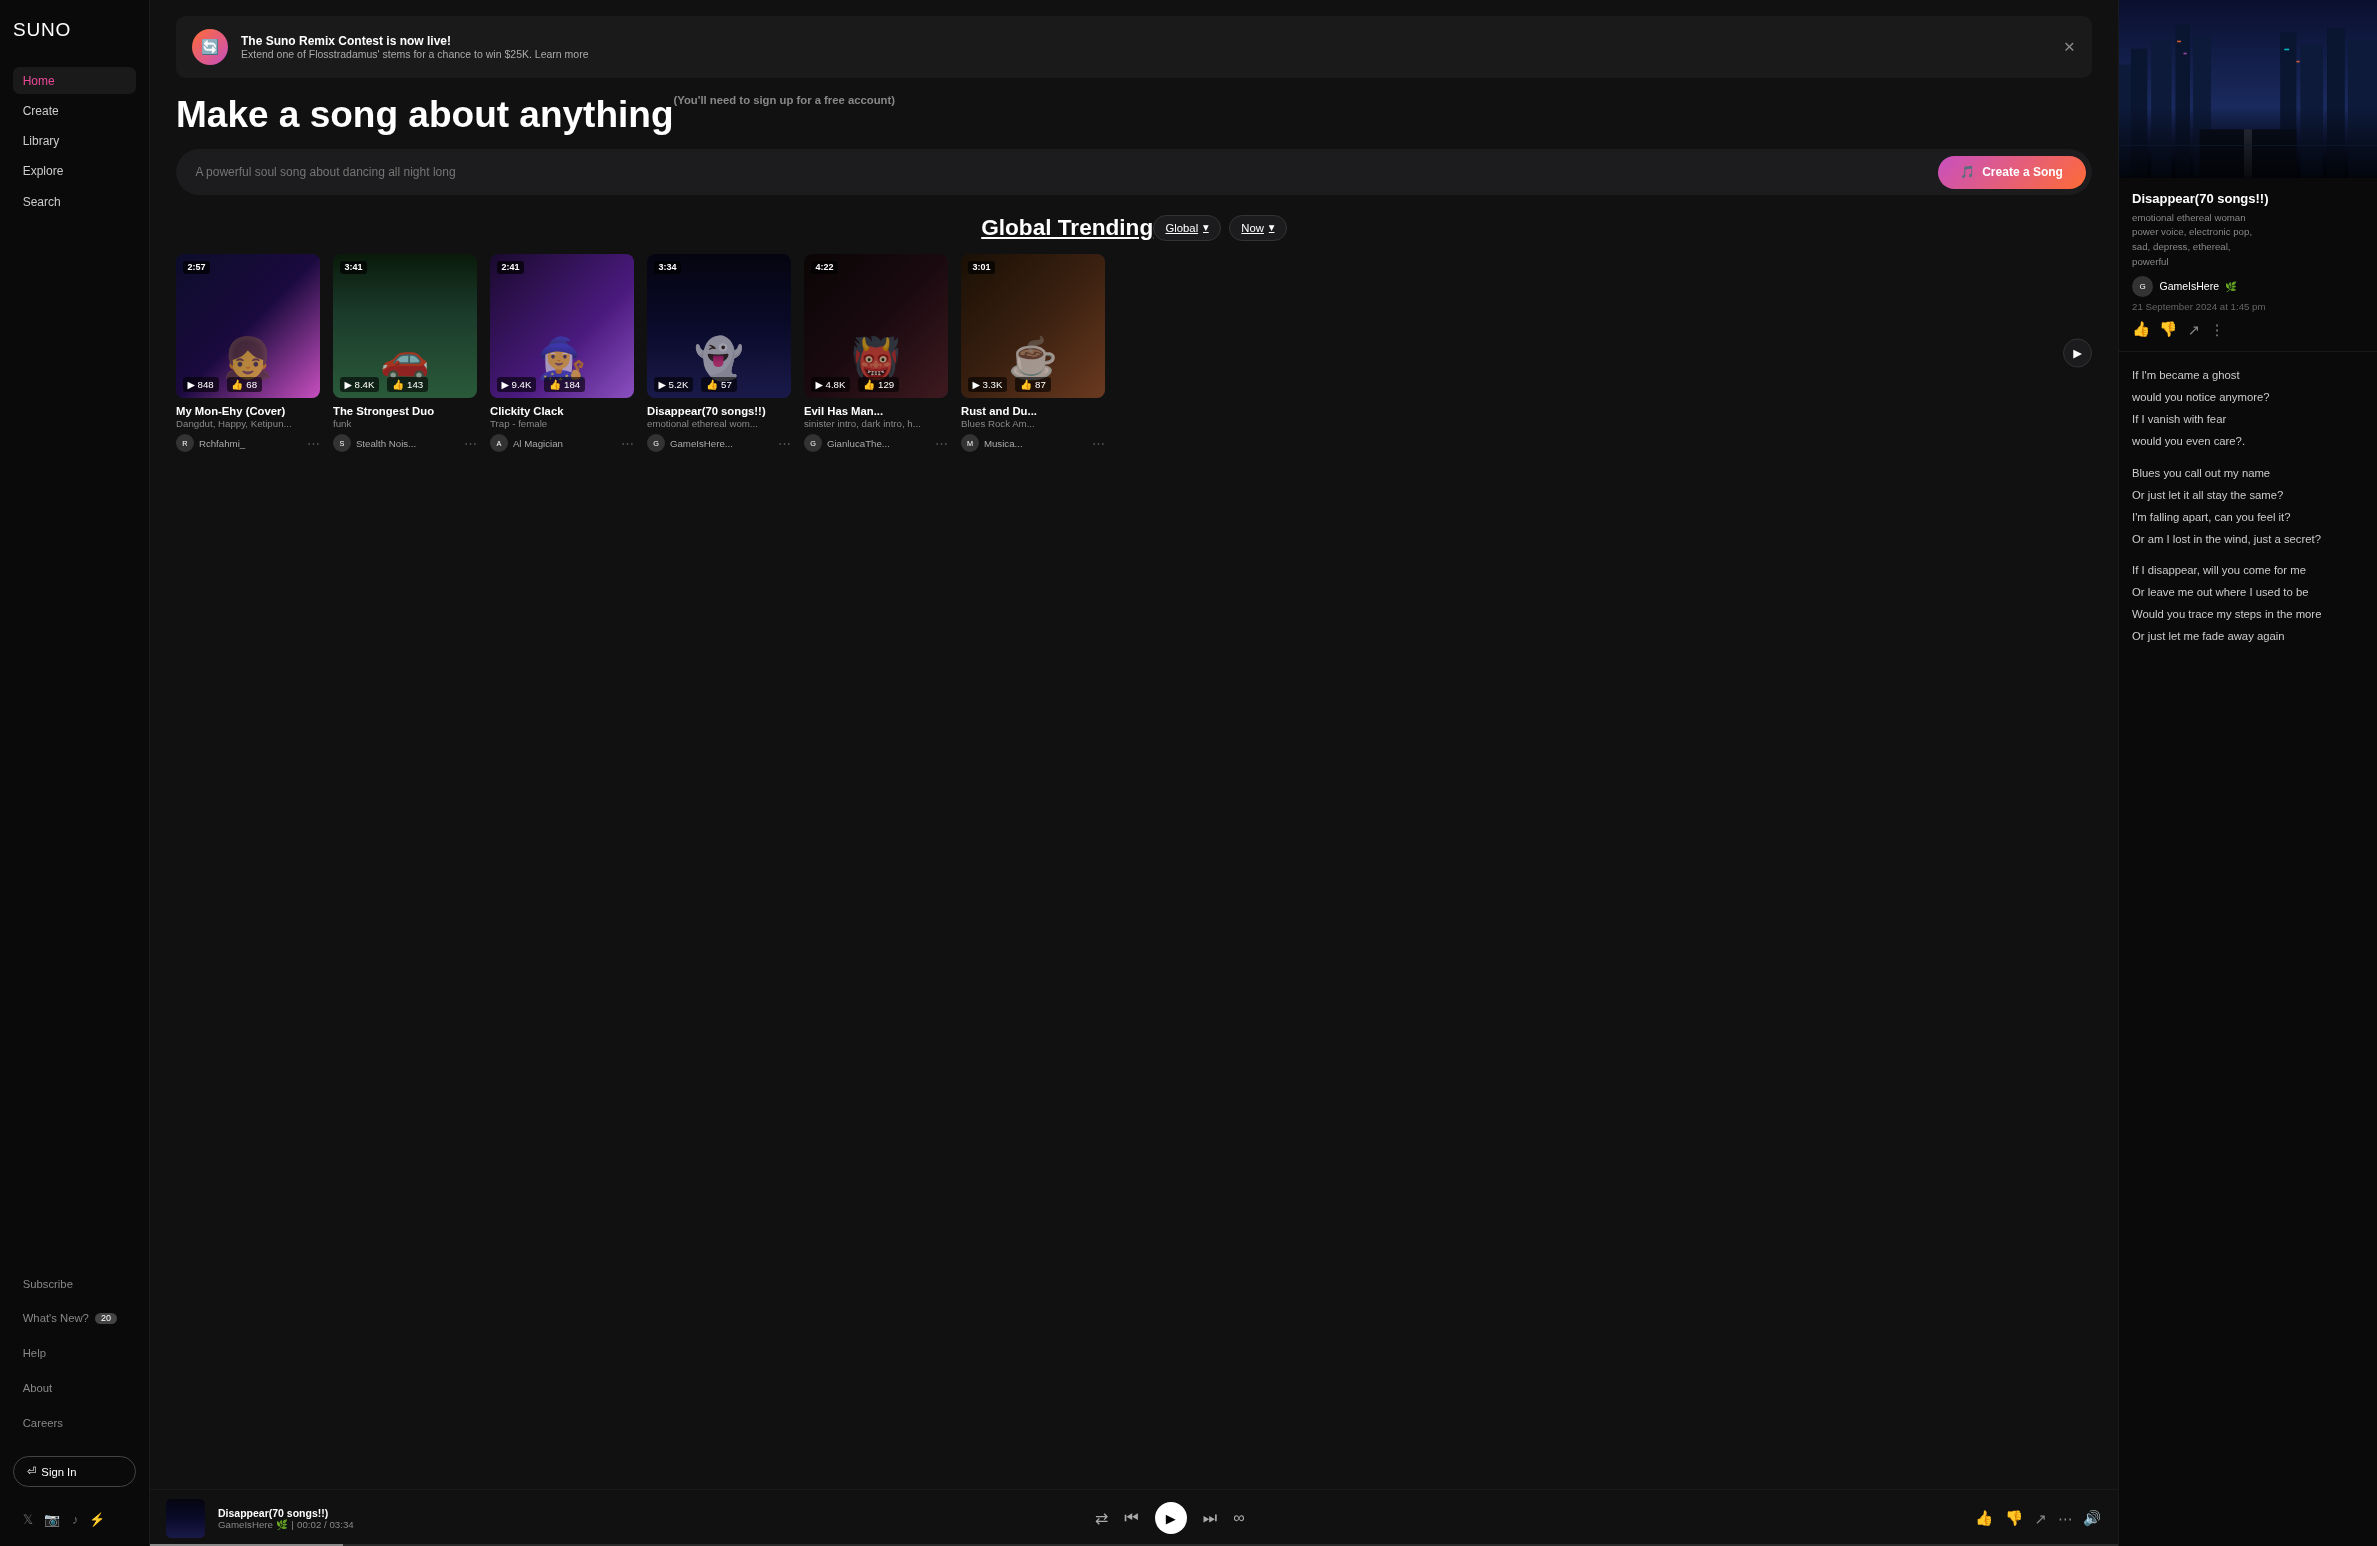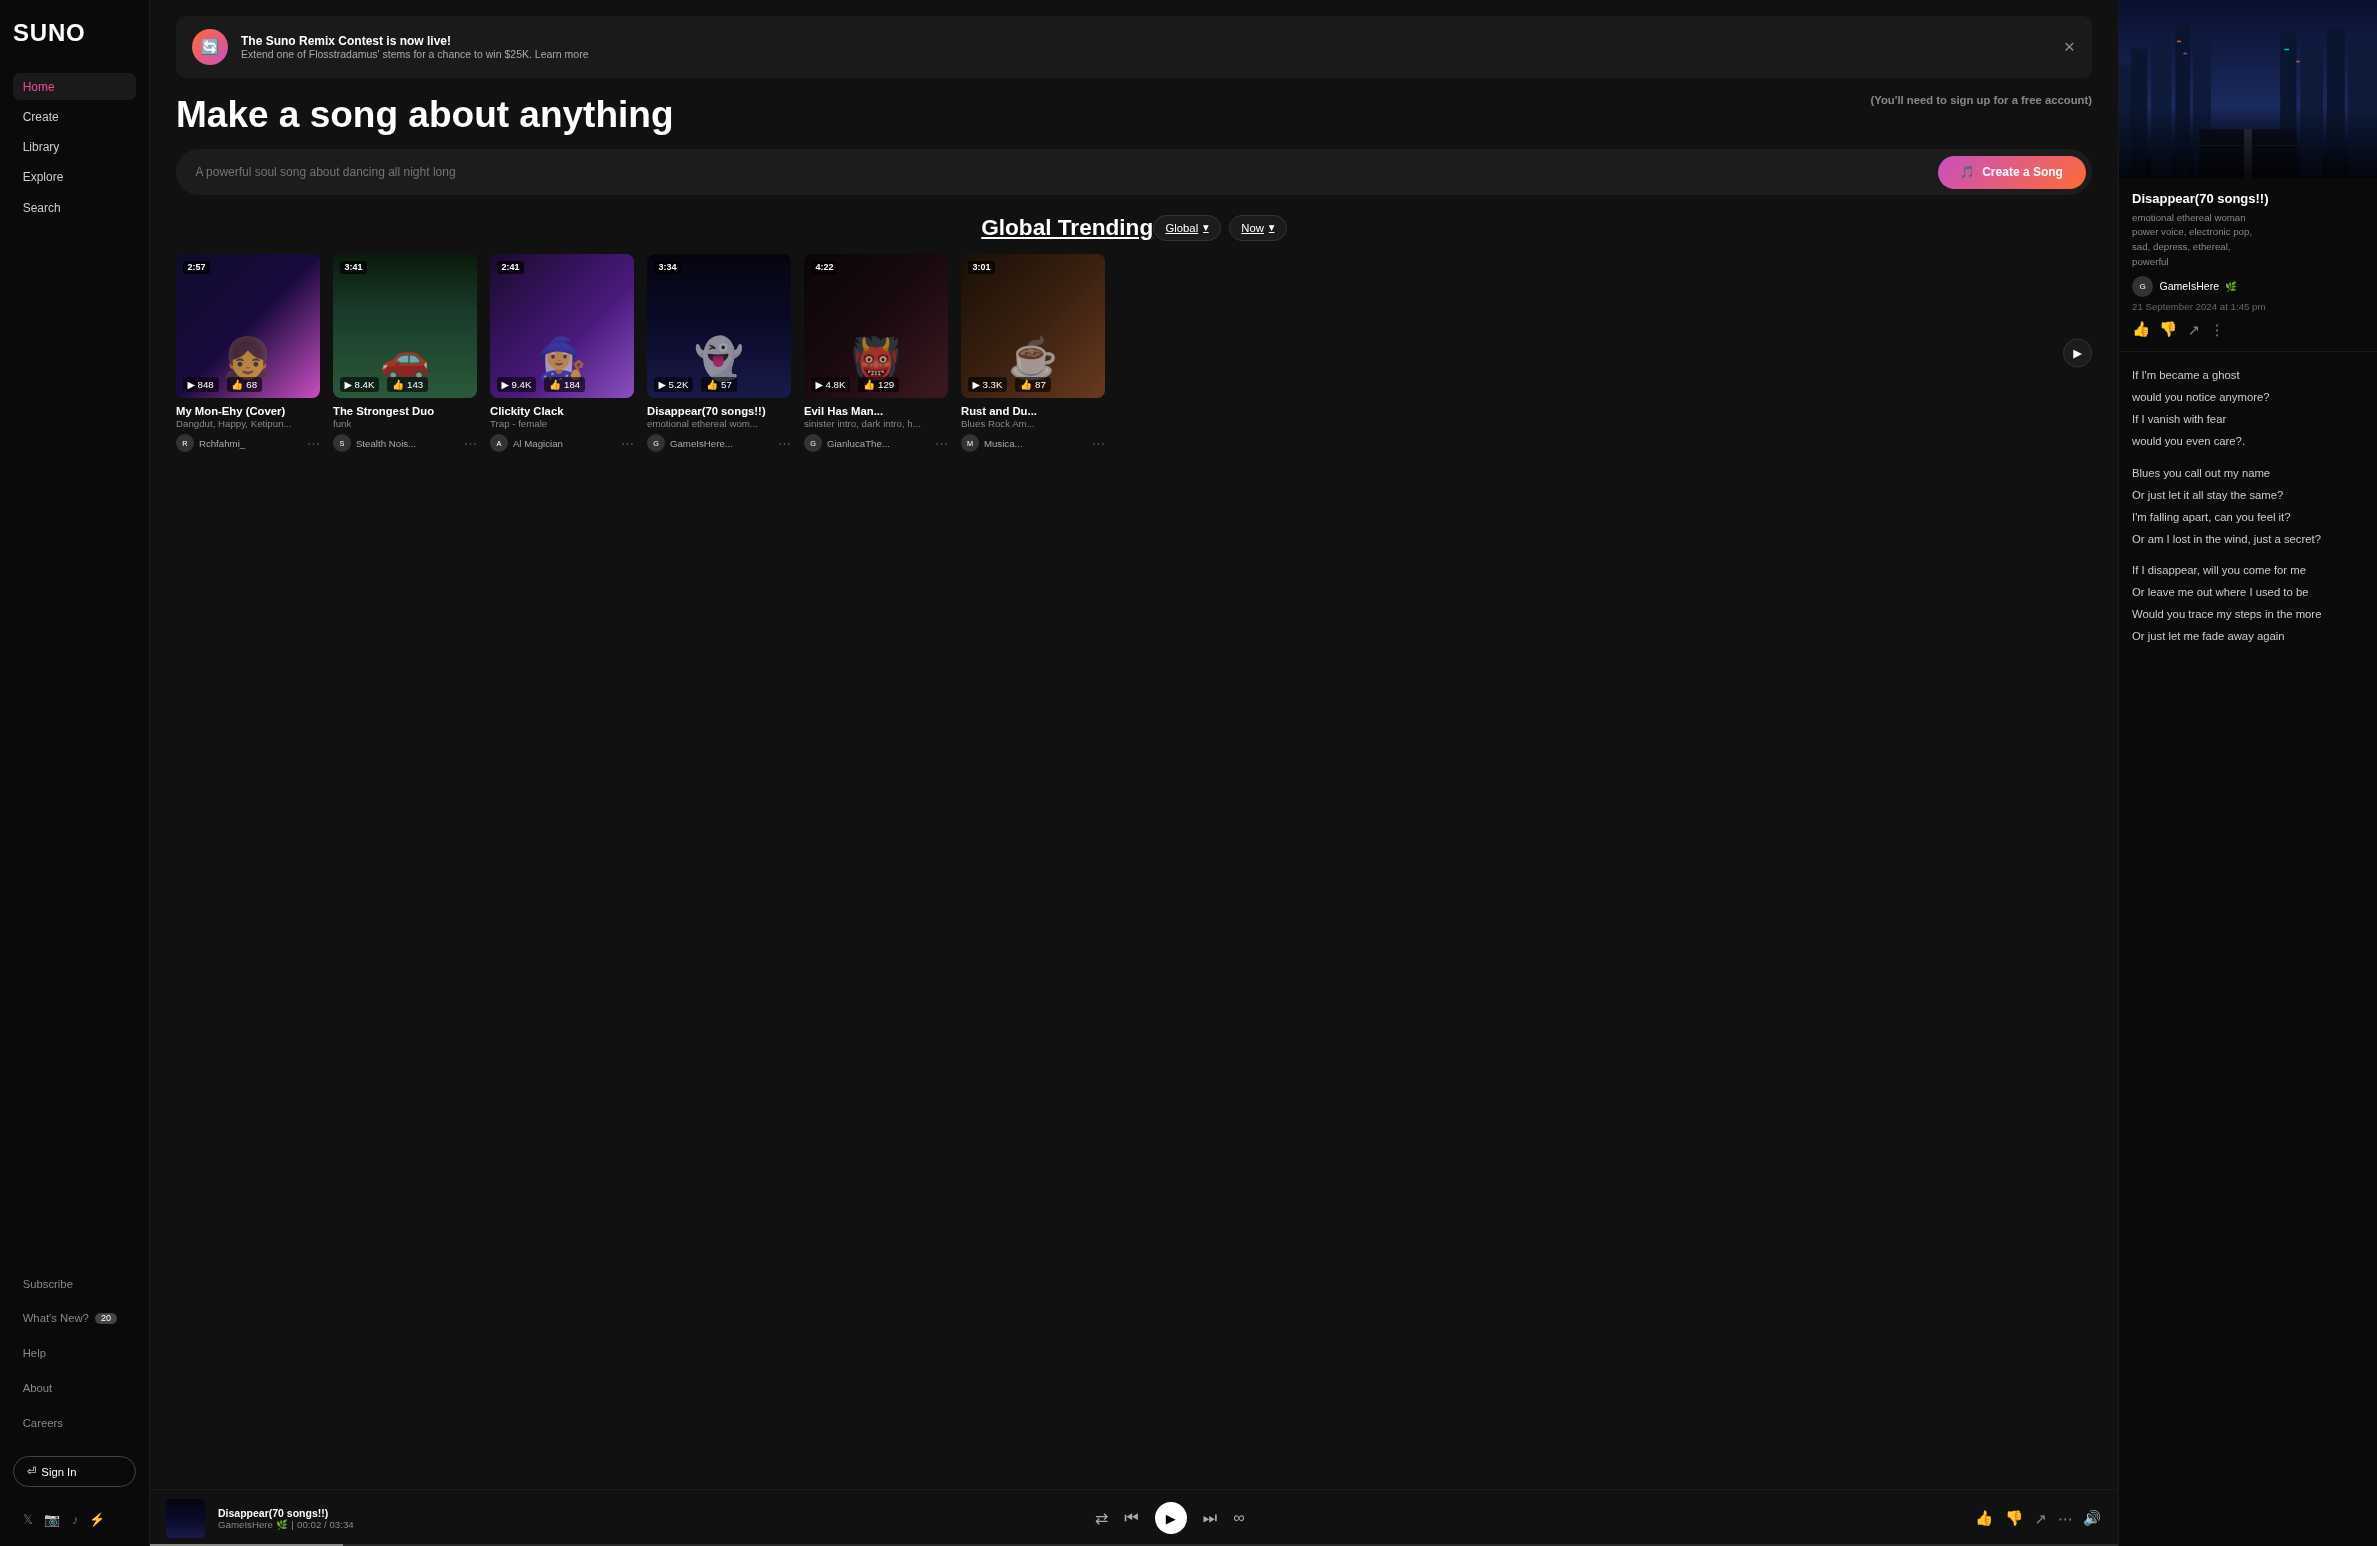--- a/index.html
+++ b/index.html
@@ -18,22 +18,22 @@
       width: 150px;
       min-width: 150px;
       background: #0a0a0a;
       display: flex;
       flex-direction: column;
       padding: 19.4px 13px;
       border-right: 0.8px solid #1a1a1a;
       z-index: 10;
     }
     .logo {
-      font-size: 24px;
-      font-weight: 700;
+      font-size: 19px;
+      font-weight: 400;
       letter-spacing: 0.8px;
       color: #fff;
       margin-bottom: 26px;
     }
     .nav-links {
       display: flex;
       flex-direction: column;
       gap: 3.2px;
       flex: 1;
     }
@@ -168,21 +168,20 @@
       margin-bottom: 6.5px;
     }
     .hero-sub {
       color: #888;
       font-size: 11.3px;
       text-align: right;
       font-weight: bold;
     }
     .hero-top {
       display: flex;
-      justify-content: space-between;
       align-items: flex-start;
     }
     .search-bar {
       display: flex;
       align-items: center;
       background: #1c1c1e;
       border-radius: 808px;
       padding: 6.5px 6.5px 6.5px 19.4px;
       gap: 9.7px;
       margin-top: 6.5px;

